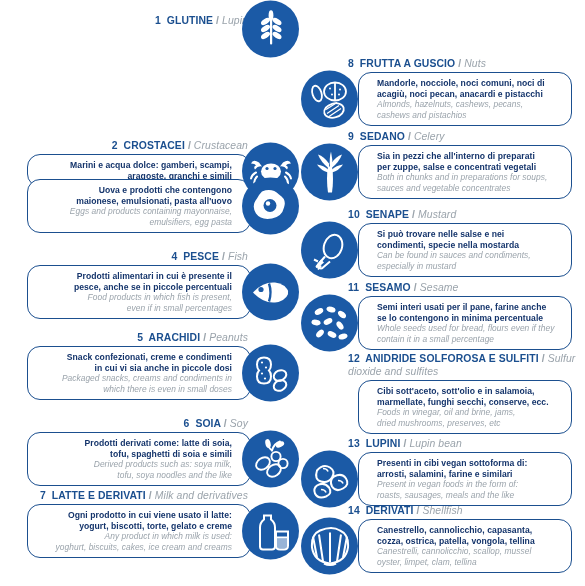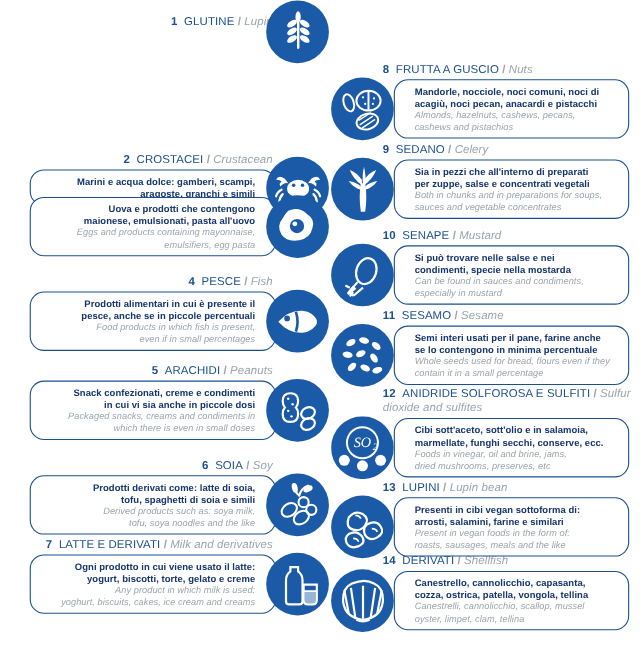--- a/index.html
+++ b/index.html
@@ -22,21 +22,21 @@
   .head{
     font-size:10.4px;
     line-height:13px;
     letter-spacing:.1px;
     white-space:normal;
     padding:0 2px 2px 2px;
   }
   .col-left .head{text-align:right;padding-right:54px;}
   .col-right .head{text-align:left;padding-left:52px;}
   .head .num{color:#1b4f8f;font-weight:bold;}
-  .head .it{color:#1b4f8f;font-weight:normal;}
+  .head .it{color:#1b4f8f;font-weight:bold;}
   .head .sl{color:#9aa3ab;font-weight:bold;}
   .head .en{color:#9aa3ab;font-style:italic;font-weight:normal;}
 
   .row{position:relative;display:flex;align-items:center;}
   .col-left .row{justify-content:flex-start;}
   .col-right .row{justify-content:center;}
 
   .bubble{
     border:1.6px solid #1b4f8f;
     border-radius:13px;
@@ -328,34 +328,20 @@
           </div>
         </div>
       </div>
       <div class="entry" style="position: absolute; top: 352px; left: 0px; width: 289px;">
         <div class="head"><span class="num">12&nbsp; </span><span class="it">ANIDRIDE SOLFOROSA E SULFITI</span><span class="sl"> / </span><span class="en">Sulfur dioxide and sulfites</span></div>
         <div class="row">
           <div class="bubble">
             <div class="l-it">Cibi sott'aceto, sott'olio e in salamoia,<br>marmellate, funghi secchi, conserve, ecc.</div>
             <div class="l-en">Foods in vinegar, oil and brine, jams,<br>dried mushrooms, preserves, etc</div>
           </div>
-          <div class="icon bare">
-            <svg width="57" height="57" viewBox="0 0 57 57">
-              <g>
-   <circle cx="28.5" cy="28.5" r="28.5" fill="#1b5aa6"></circle>
-   <circle cx="28.5" cy="24" r="15" fill="#ffffff"></circle>
-   <circle cx="28.5" cy="24" r="13.2" fill="#1b5aa6"></circle>
-   <circle cx="12" cy="40" r="5" fill="#ffffff"></circle>
-   <circle cx="28.5" cy="45" r="5" fill="#ffffff"></circle>
-   <circle cx="45" cy="40" r="5" fill="#ffffff"></circle>
-   <text class="so2txt" x="28.5" y="28" text-anchor="middle">SO</text>
-   <text class="so2txt" x="40" y="31" text-anchor="middle" style="font-size:9px">2</text>
-   </g>
-            </svg>
-          </div>
         </div>
       </div>
       <div class="entry" style="position: absolute; top: 437px; left: 0px; width: 289px;">
         <div class="head"><span class="num">13&nbsp; </span><span class="it">LUPINI</span><span class="sl"> / </span><span class="en">Lupin bean</span></div>
         <div class="row">
           <div class="bubble">
             <div class="l-it">Presenti in cibi vegan sottoforma di:<br>arrosti, salamini, farine e similari</div>
             <div class="l-en">Present in vegan foods in the form of:<br>roasts, sausages, meals and the like</div>
           </div>
           <div class="icon">

